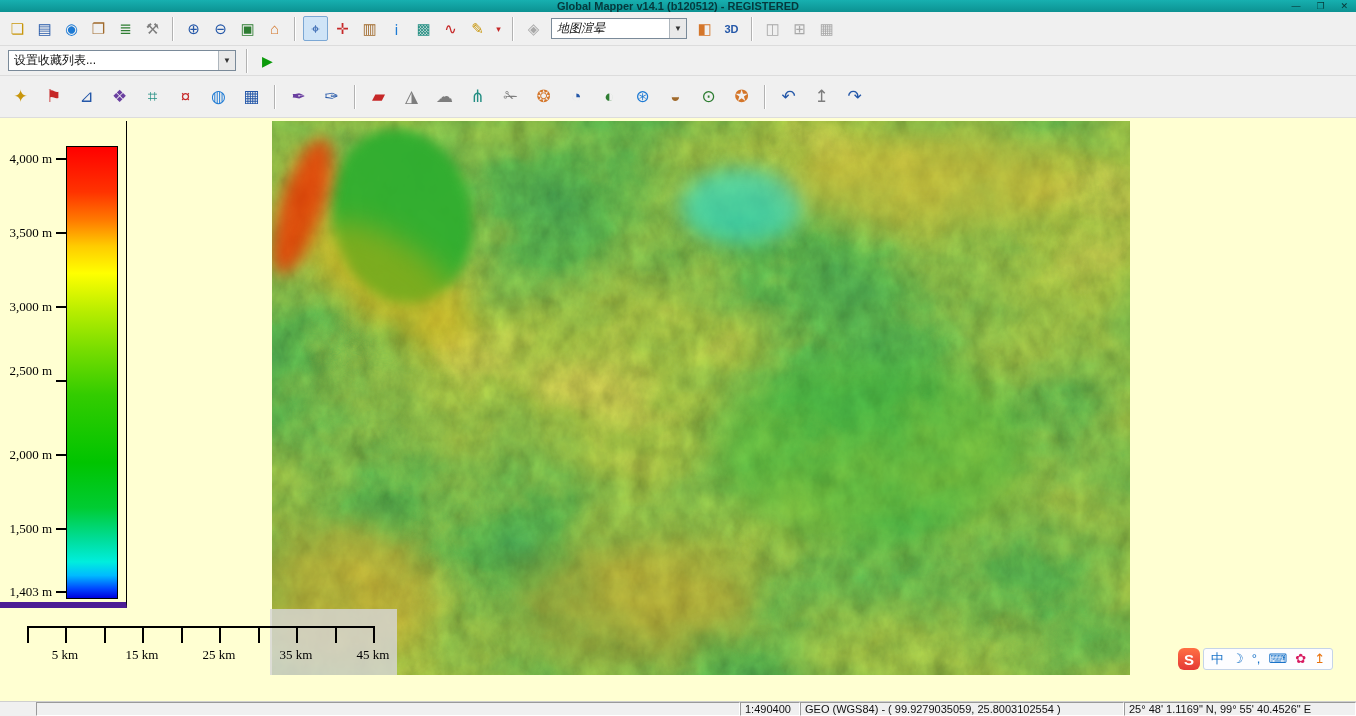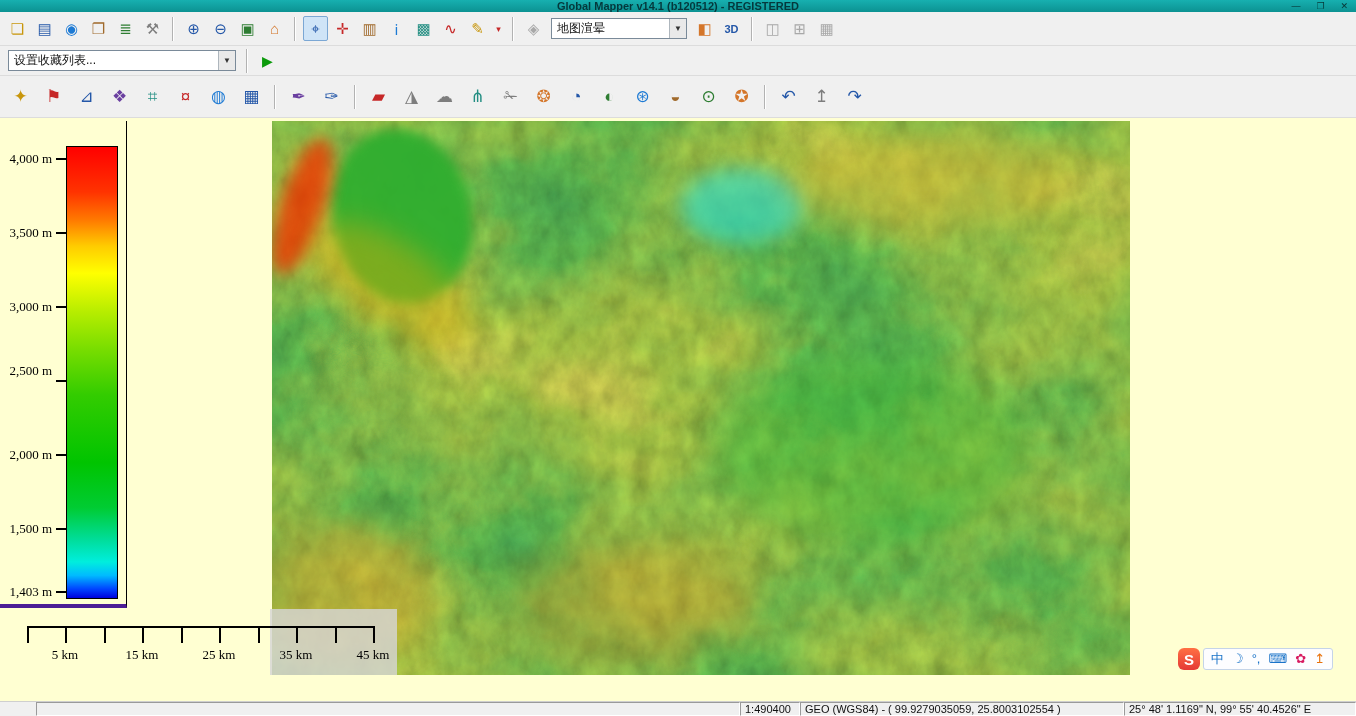--- a/index.html
+++ b/index.html
@@ -33,33 +33,33 @@
   .tbtn.active { background: #cfe4f7; border-color: #7ba7d4; }
   .tbtn.narrow { width: 13px; font-size: 9px; }
   .tbtn.small3d { font-size: 11px; font-weight: bold; }
   .sep { width: 0; height: 24px; border-left: 1px solid #b2b2b2; border-right: 1px solid #ffffff;
          margin: 0 6px; }
   .combo { display: inline-flex; align-items: center; height: 21px; background: #fff;
            border: 1px solid #7a8a99; margin: 0 4px; }
   .combo-val { flex: 1; font-size: 12px; padding: 0 5px; white-space: nowrap; overflow: hidden; color: #111; }
   .combo-arrow { width: 17px; height: 19px; background: #e9e9e9; border-left: 1px solid #aeb6bd;
                  display: flex; align-items: center; justify-content: center; font-size: 8px; color: #333; }
-  .combo.shader { width: 136px; }
+  .combo.shader { width: 136px; font-style: italic; }
   .combo.fav { width: 228px; }
   .play { color: #0b9a0b; font-size: 14px; }
 
   
   .cGold{color:#c8960c}.cBlue{color:#2457a8}.cSky{color:#1d7ad4}.cBrown{color:#a06a2c}
   .cGreen{color:#2e7d32}.cGray{color:#7d7d7d}.cRed{color:#c62828}.cTeal{color:#238e82}
   .cPurple{color:#6a3fa0}.cOrange{color:#d4762a}.cDis{color:#a8a8a8}
 
   
   .main { flex: 1 1 auto; position: relative; background: #ffffd2; overflow: hidden; }
   .legend-box { position: absolute; left: 0; top: 3px; width: 127px; height: 487px;
-                border-right: 1px solid #000; border-bottom: 4px solid #4c1d95; }
+                border-right: 1px solid #000; border-bottom: 6px solid #4c1d95; }
   .grad-bar { position: absolute; left: 66px; top: 25px; width: 52px; height: 453px;
               border: 1px solid #000;
               background: linear-gradient(#ff0000 0%, #ff3300 10%, #ff7700 16%, #ffcc00 22%,
                 #ffff00 28%, #bbee00 36%, #77dd00 45%, #33cc00 55%, #00c400 70%, #00cc33 80%,
                 #00dd99 87%, #00eedd 92%, #00bbff 95%, #0044ff 98%, #0000dd 100%); }
   .leg-label { position: absolute; left: 0; width: 52px; height: 18px; line-height: 18px;
                text-align: right; font-family: "Liberation Serif", serif; font-size: 13px; color: #000; }
   .leg-tick { position: absolute; left: 56px; width: 10px; height: 2px; background: #000; }
 
   .map-wrap { position: absolute; left: 272px; top: 3px; width: 858px; height: 554px;

